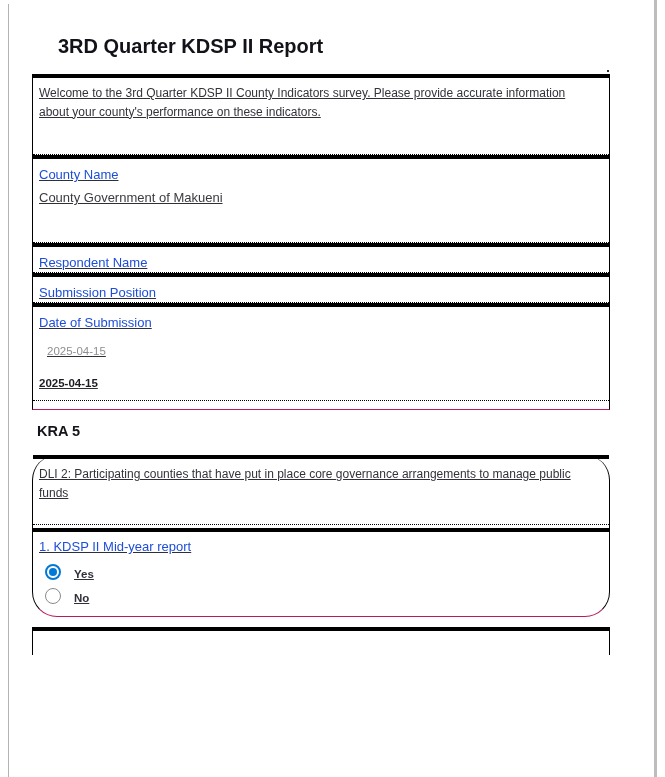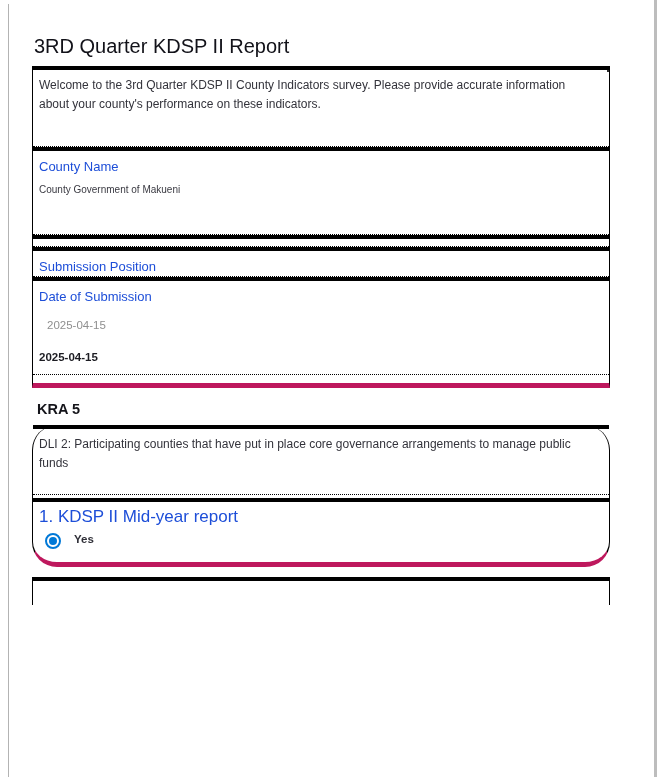--- a/index.html
+++ b/index.html
@@ -21,68 +21,69 @@
   }
   .stray-dot {
     position: absolute; left: 607px; top: 70px;
     width: 2px; height: 2px; background: #2a2a2a;
   }
   .content {
     position: absolute; left: 32px; top: 0; width: 578px;
     padding-top: 33px;
   }
   .page-title {
-    font-size: 20px; font-weight: normal; color: #121219;
-    line-height: 26px; padding-left: 2px;
+    font-size: 20px; font-weight: bold; color: #121219;
+    line-height: 26px; padding-left: 2px; margin-left: 24px;
   }
   .section-header {
     font-size: 14.5px; font-weight: bold; color: #14141a;
     line-height: 17px; padding-left: 5px;
   }
   .section-header.first { margin-top: 26px; }
   .section-header.kra { margin-top: 13px; }
   .group {
     border-left: 1px solid #000;
     border-right: 1px solid #000;
-    border-bottom: 5px solid #be185d;
-    margin-top: 7px;
+    border-bottom: 1px solid #be185d;
+    margin-top: 15px;
+    text-decoration: underline;
   }
   .group.intro { padding-bottom: 8px; }
   .group.kra1 { padding-bottom: 0; border-radius: 25px; }
   .q {
     border-top: 4px solid #000;
     border-bottom: 1px dotted #000;
     padding: 6px 6px 0 6px;
   }
   .q.last { border-bottom: none; }
   .q-note {
     font-size: 12px; line-height: 18.5px; color: #33333b;
     white-space: pre-line; padding-bottom: 33px;
   }
   .q-note.dli { padding-bottom: 22px; }
   .field { padding-top: 1px; }
   .field-label {
     font-size: 13px; line-height: 18px; color: #1d4ed8;
   }
   .field-value {
-    font-size: 10px; line-height: 15px; color: #3a3a42;
+    font-size: 13px; line-height: 15px; color: #3a3a42;
     margin-top: 6px; padding-bottom: 37px;
   }
   .date-input-value {
     font-size: 11.5px; line-height: 16px; color: #8f8f8f;
     margin-top: 11px; margin-left: 8px;
   }
   .date-value {
     font-size: 11.5px; line-height: 16px; font-weight: bold; color: #1c1c22;
     margin-top: 16px; padding-bottom: 9px;
   }
   .q.radio-q { margin-top: 3px; padding-bottom: 12px; }
-  .radio-q .field-label { font-size: 17px; }
+  .radio-q .field-label { font-size: 13px; }
   .radio-row {
-    display: flex; align-items: flex-start;
+    display: flex; align-items: flex-end;
     margin-top: 7px; margin-left: 6px; height: 17px;
   }
   .radio-outer {
     width: 16px; height: 16px; border-radius: 50%;
     display: flex; align-items: center; justify-content: center;
     flex: 0 0 auto; cursor: pointer;
   }
   .radio-outer.selected { border: 2px solid #0078d7; }
   .radio-outer.unselected { border: 1.5px solid #8a8a8a; }
   .radio-dot { width: 8px; height: 8px; border-radius: 50%; background: #0078d7; }
@@ -117,20 +118,21 @@
 
     <div class="q">
       <div class="field">
         <div class="field-label">County Name</div>
         <div class="field-value">County Government of Makueni</div>
       </div>
     </div>
 
     <div class="q">
       <div class="field">
+        <div class="field-label">Respondent Name</div>
       </div>
     </div>
 
     <div class="q">
       <div class="field">
         <div class="field-label">Submission Position</div>
       </div>
     </div>
 
     <div class="q">
@@ -153,18 +155,22 @@
     <div class="q last radio-q">
       <div class="field-label">1. KDSP II Mid-year report</div>
 
       <div class="radio-row">
         <span class="radio-outer selected">
           <span class="radio-dot"></span>
         </span>
         <span class="radio-label">Yes</span>
       </div>
 
+      <div class="radio-row">
+        <span class="radio-outer unselected"></span>
+        <span class="radio-label">No</span>
+      </div>
     </div>
   </div>
 
   <div class="next-box-stub"></div>
 
 </div>
 
 </body></html>

